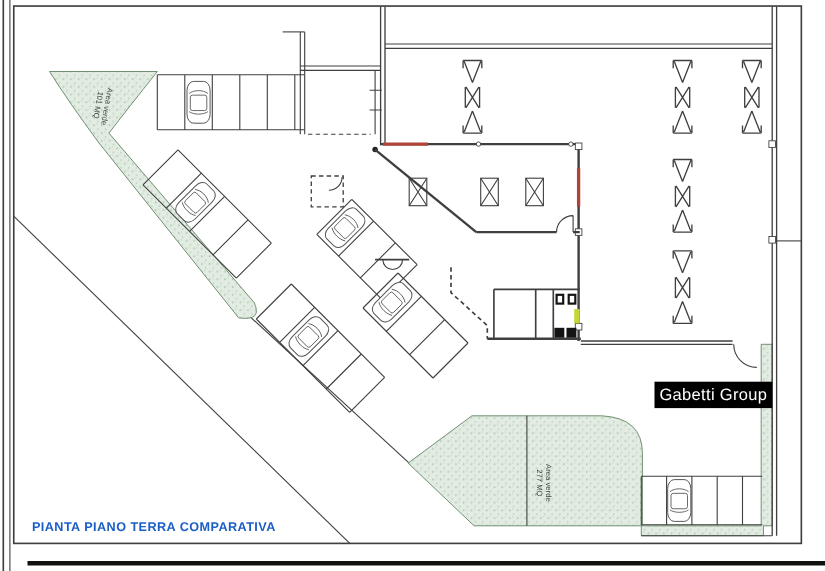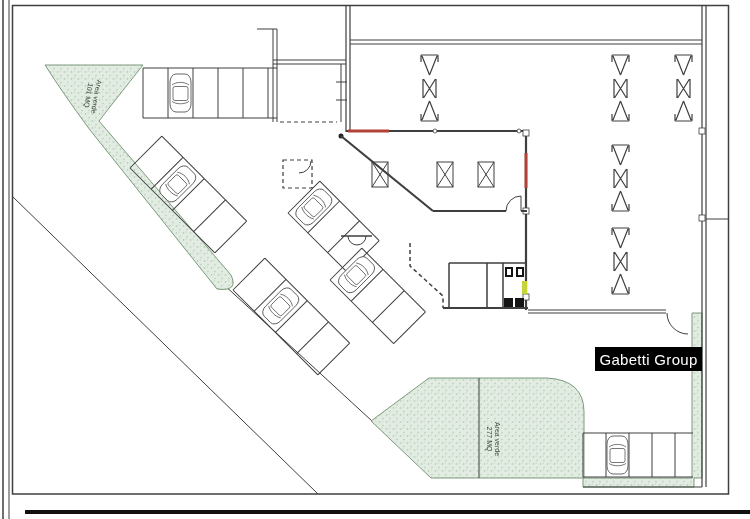--- a/index.html
+++ b/index.html
@@ -196,13 +196,14 @@
 
   <div class="area-label south">
     <span>Area verde</span><br>
     <span>277 MQ</span>
   </div>
 
   <div class="badge">
     <span>Gabetti Group</span>
   </div>
 
+  <div class="plan-title">PIANTA PIANO TERRA COMPARATIVA</div>
 </div>
 
 </body></html>

